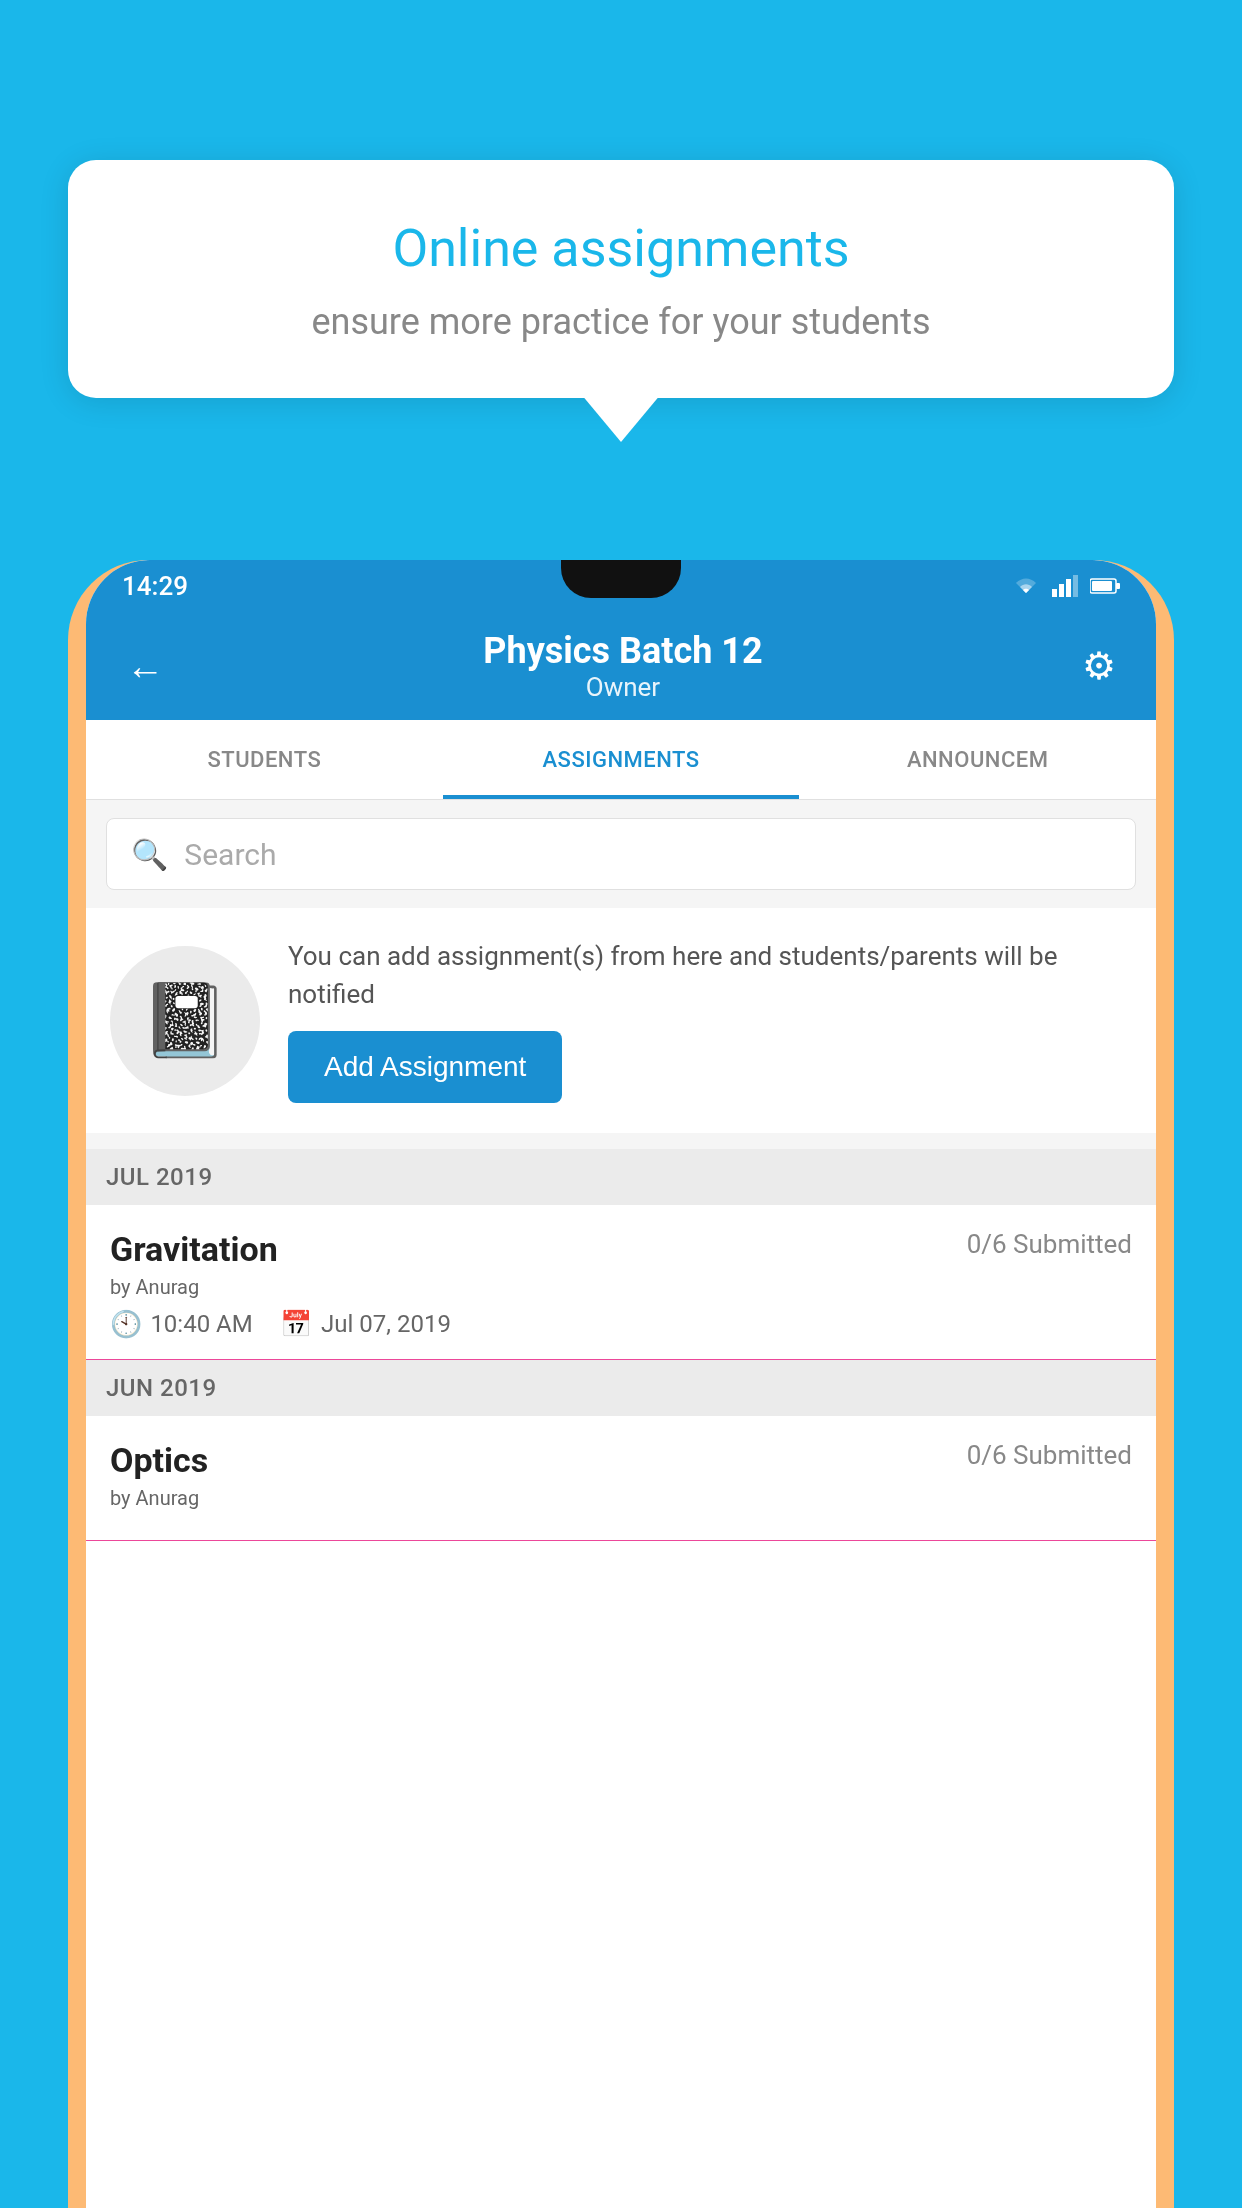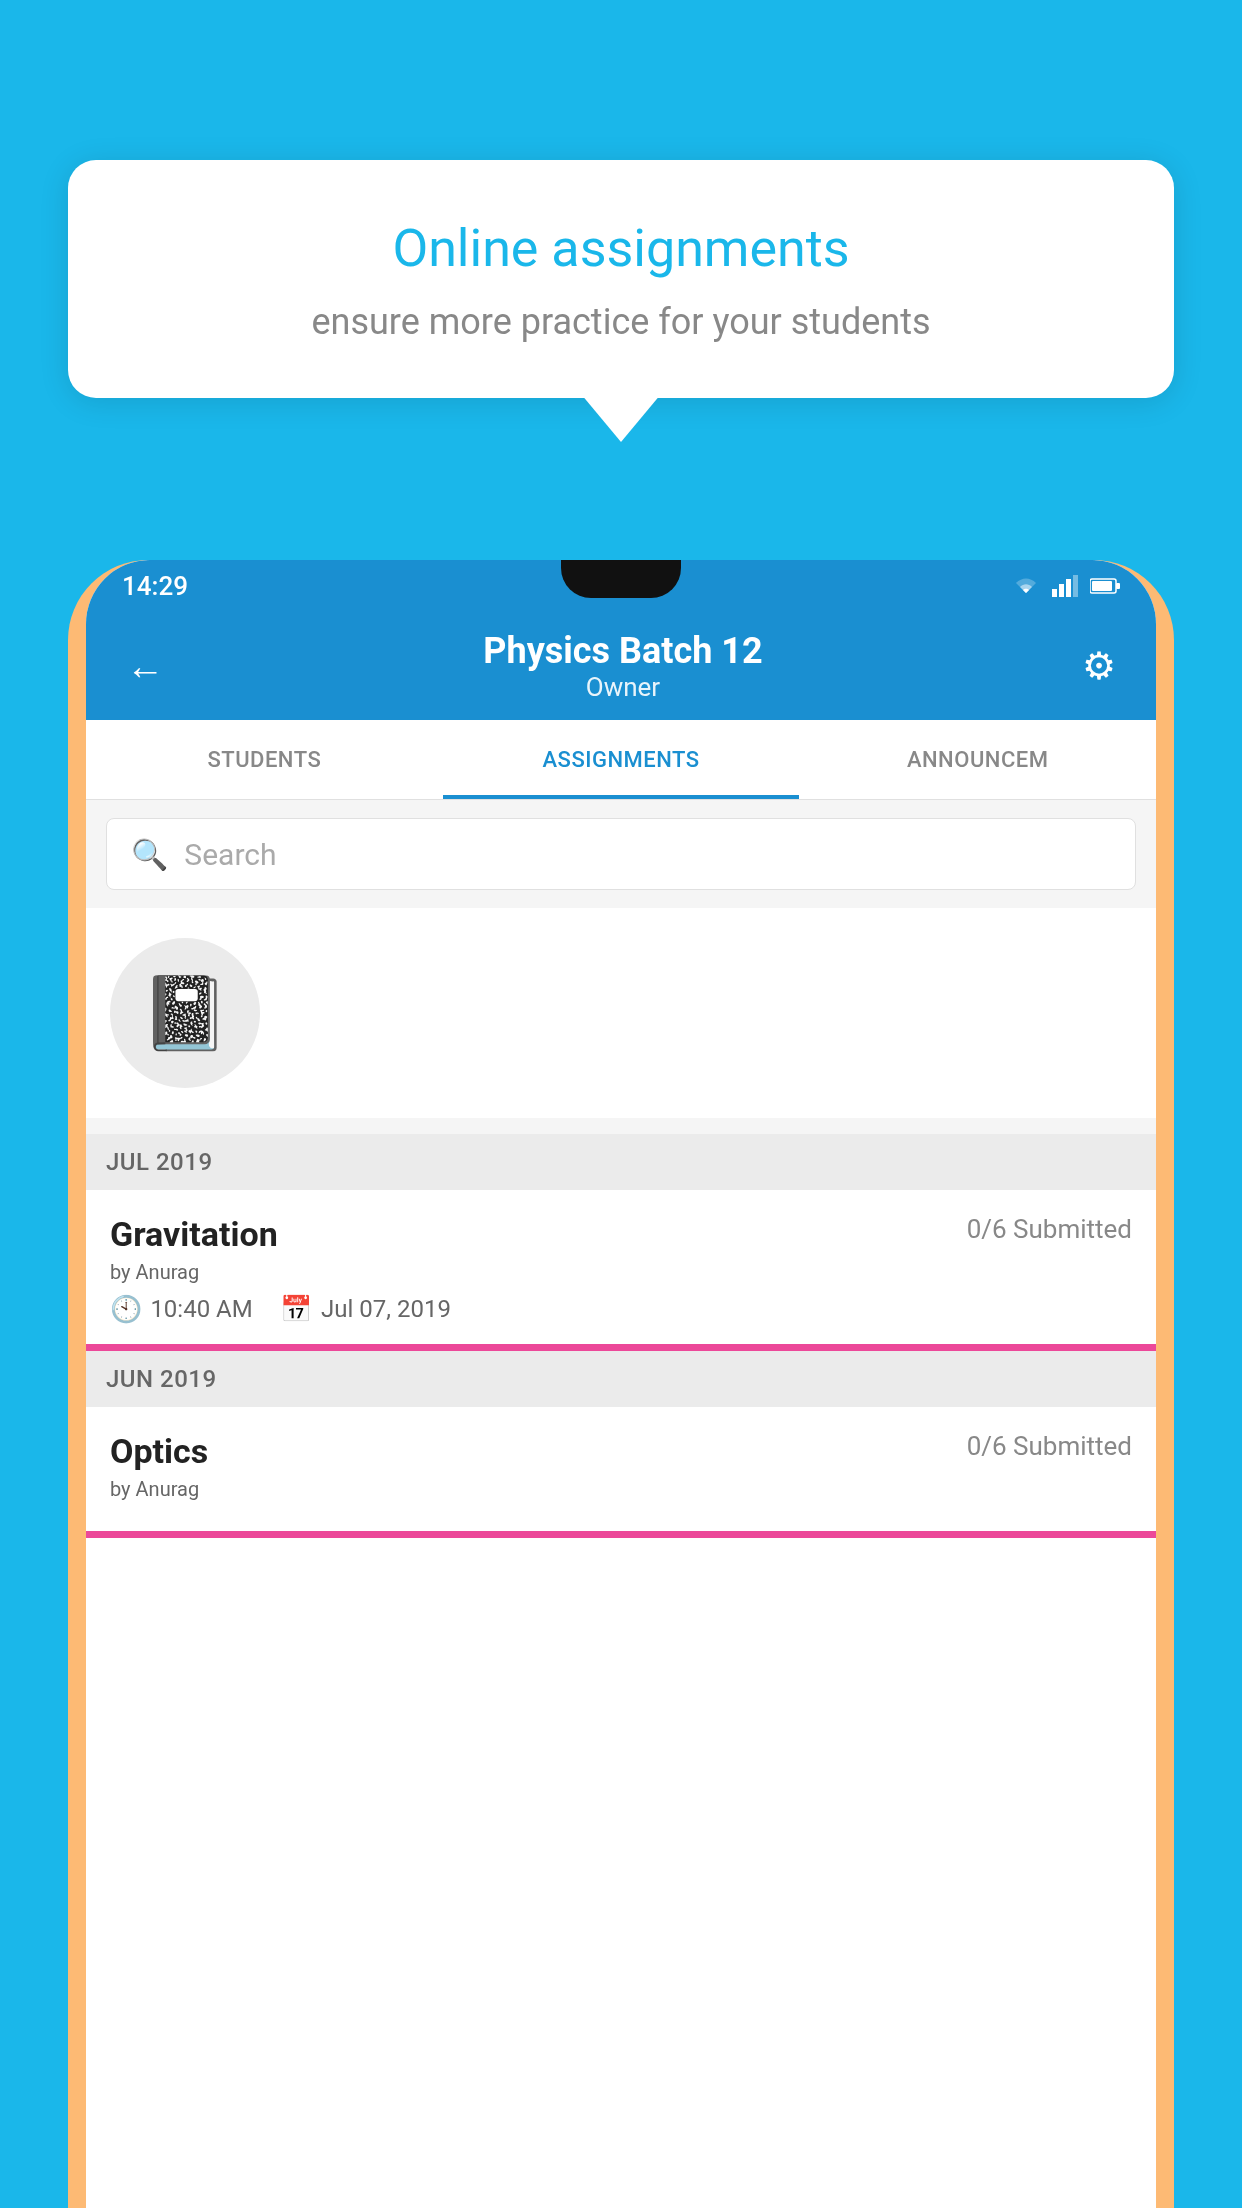--- a/index.html
+++ b/index.html
@@ -281,21 +281,21 @@
       font-size: 24px;
       color: #666;
       font-weight: 500;
       letter-spacing: 0.5px;
     }
 
     
     .assignment-item {
       background: #fff;
       padding: 24px 24px 20px;
-      border-bottom: 7px solid #ec4899;
+      border-bottom: 1px solid #ec4899;
     }
 
     .assignment-item-top {
       display: flex;
       justify-content: space-between;
       align-items: flex-start;
       margin-bottom: 6px;
     }
 
     .assignment-name {
@@ -396,20 +396,24 @@
     <div class="content-area">
 
       <div class="search-bar">
         <span class="search-icon-el">🔍</span>
         <span class="search-placeholder">Search</span>
       </div>
 
       <div class="add-assignment-block">
         <div class="assignment-icon-circle">
           <span class="assignment-icon-inner">📓</span>
+        </div>
+        <div class="assignment-info">
+          <p class="assignment-info-text">You can add assignment(s) from here and students/parents will be notified</p>
+          <button class="add-assignment-btn">Add Assignment</button>
         </div>
       </div>
 
       <div class="section-header">JUL 2019</div>
 
       <div class="assignment-item">
         <div class="assignment-item-top">
           <span class="assignment-name">Gravitation</span>
           <span class="assignment-submitted">0/6 Submitted</span>
         </div>

